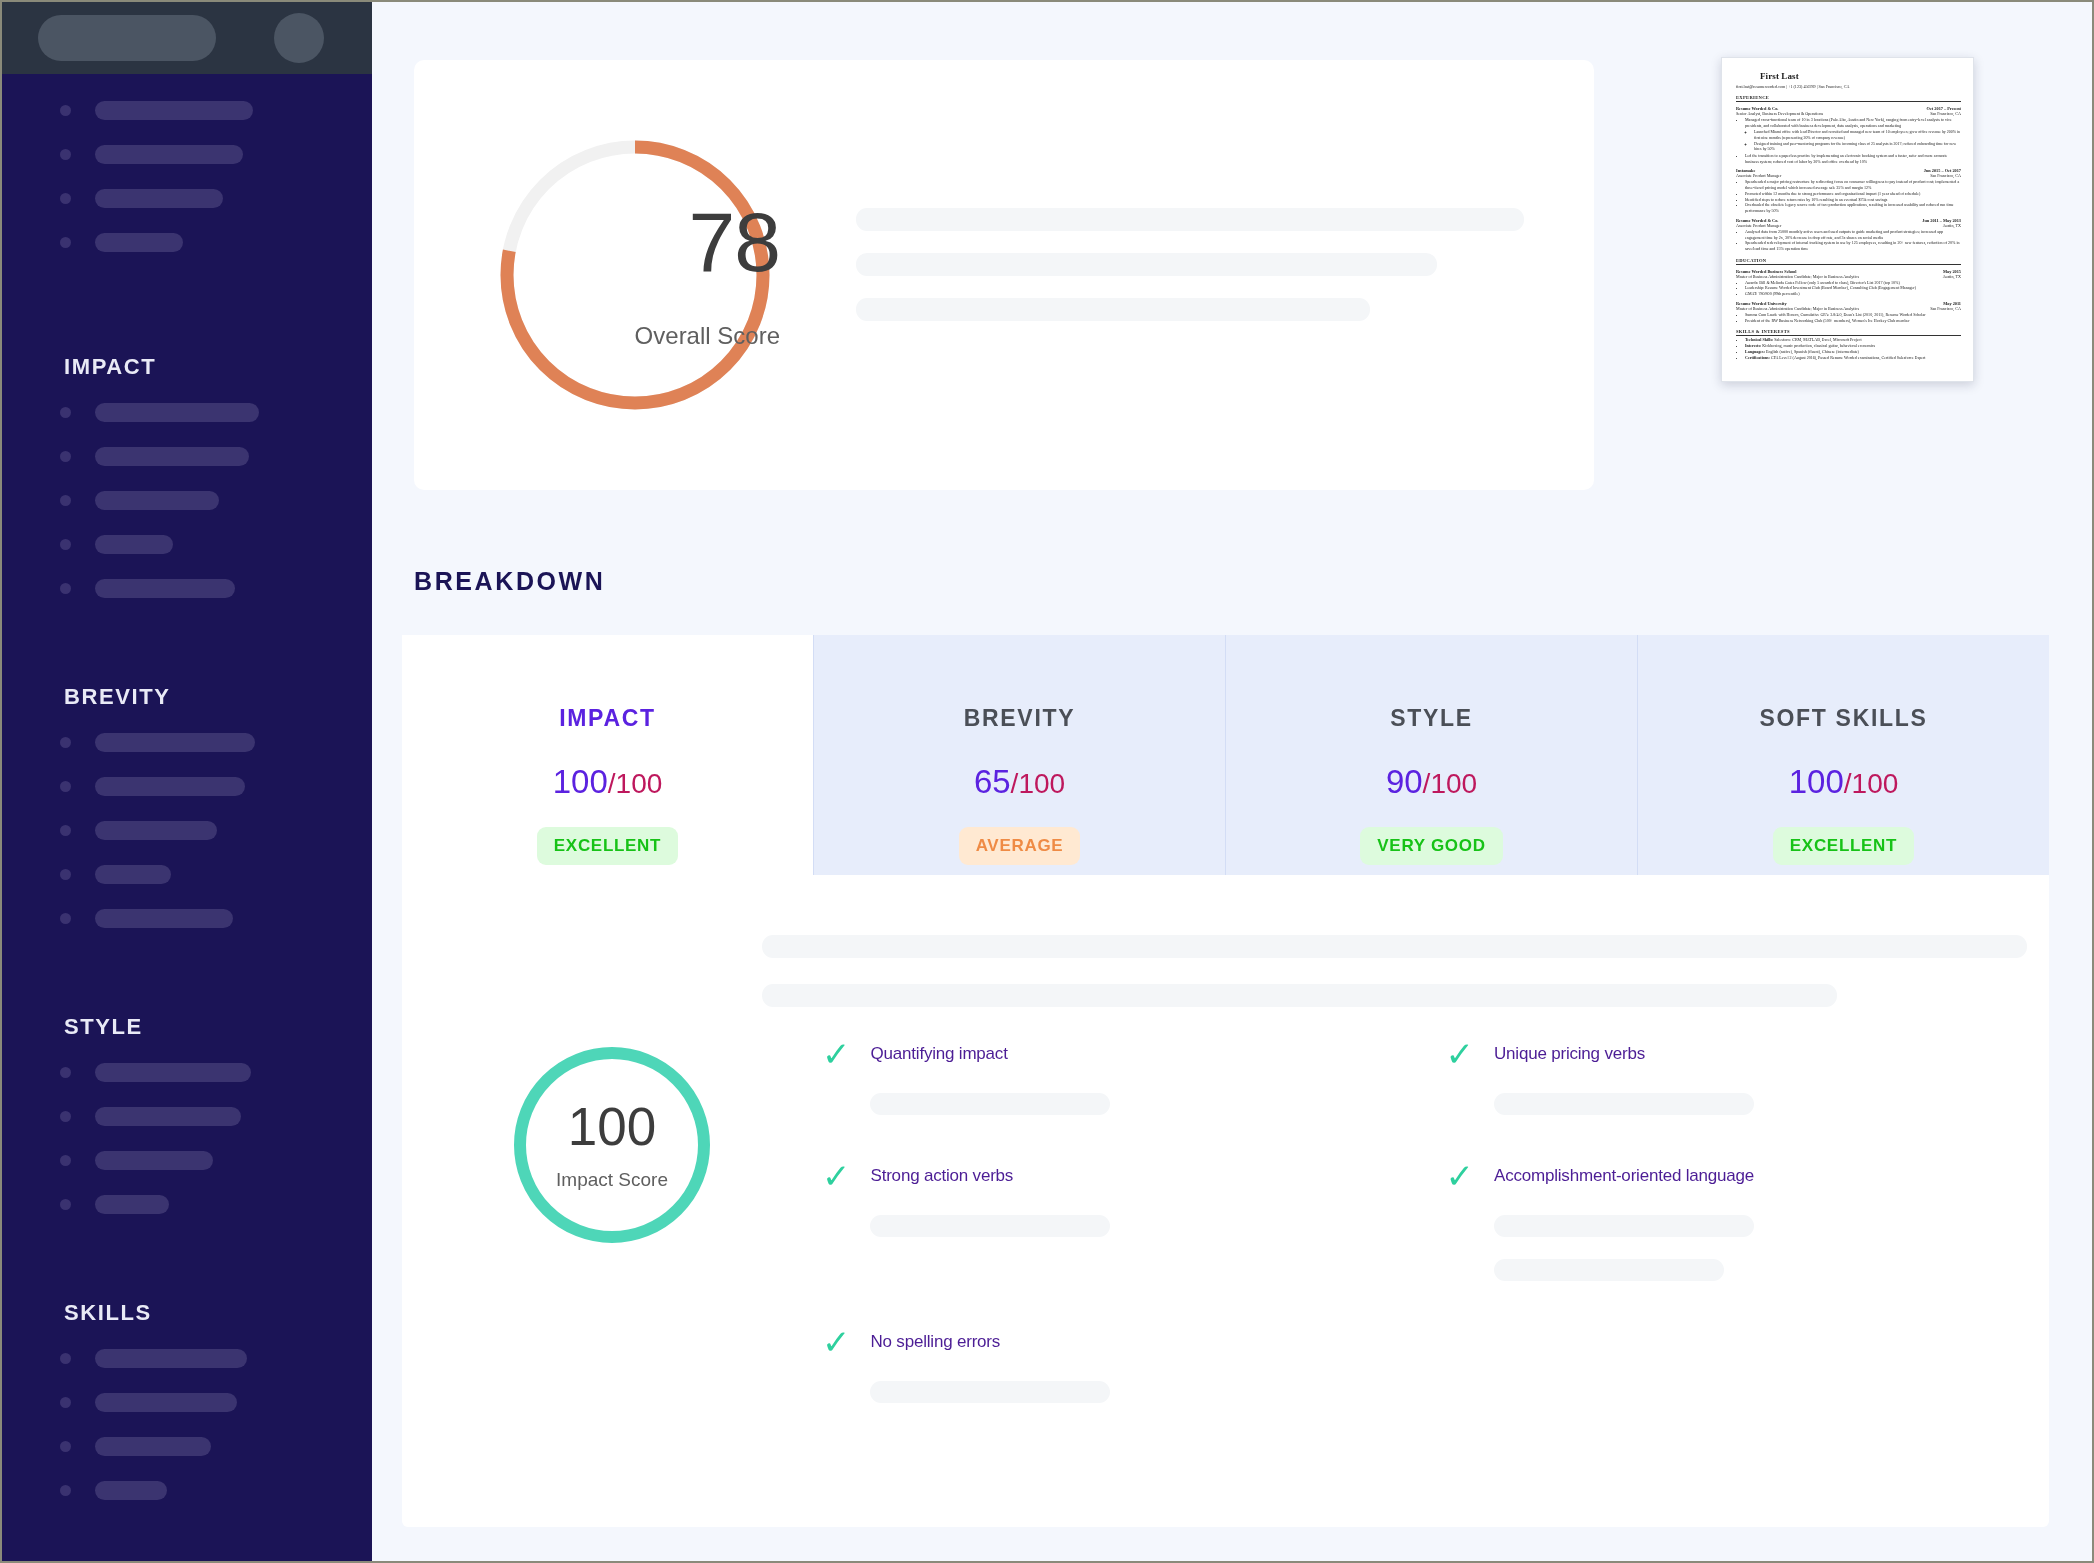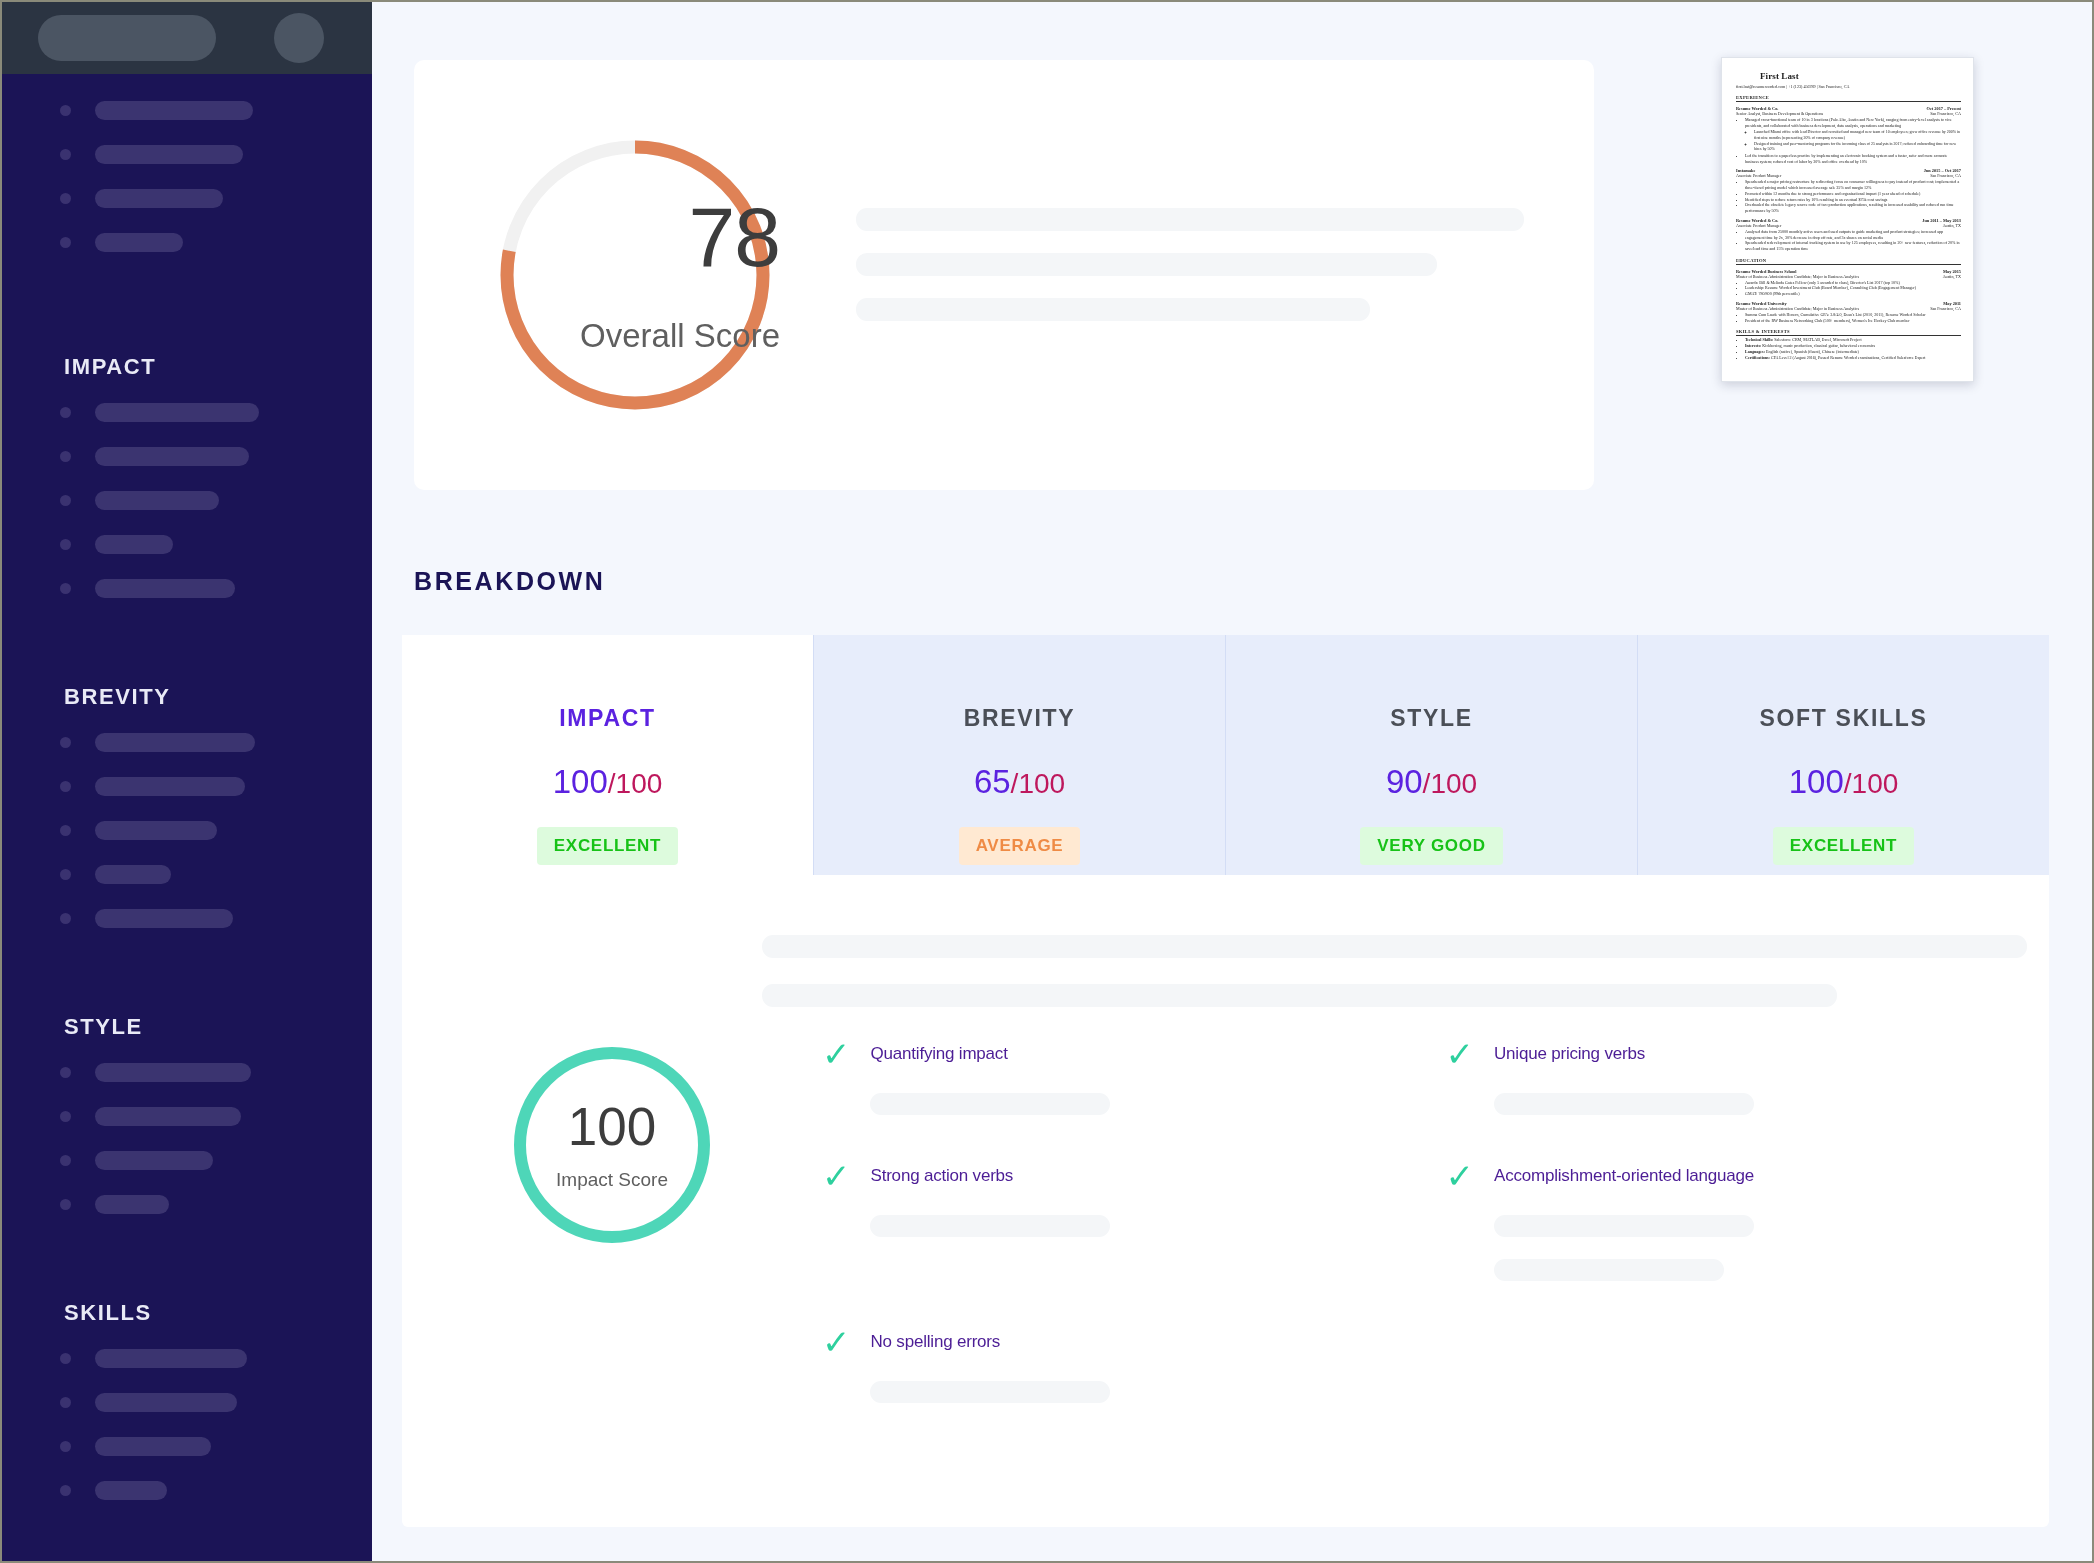--- a/index.html
+++ b/index.html
@@ -119,21 +119,21 @@
     justify-content: center;
   }
   .donut-value {
     font-size: 84px;
     color: #3d3d3d;
     font-weight: 400;
     line-height: 1;
     letter-spacing: -1px;
   }
   .donut-label {
-    font-size: 33px;
+    font-size: 24px;
     color: #5f5f5f;
     margin-top: 38px;
   }
   .score-right {
     margin-left: 76px;
     flex: 1;
     padding-right: 70px;
   }
   .score-headline {
     font-size: 40px;
@@ -229,21 +229,21 @@
     font-size: 33px;
     line-height: 1;
   }
   .bd-score .den { font-size: 28px; color: #be185d; }
   .bd-badge {
     margin-top: 29px;
     font-size: 17px;
     font-weight: bold;
     letter-spacing: .7px;
     padding: 9px 17px;
-    border-radius: 4px;
+    border-radius: 9px;
   }
   .badge-excellent { background: #ddfbdd; color: #17c217; }
   .badge-verygood  { background: #ddfbdd; color: #17c217; }
   .badge-average   { background: #ffe9d2; color: #ef8b45; }
 
   
   .bd-detail { padding: 60px 0 70px 0; position: relative; }
   .detail-top-sk { padding-left: 360px; padding-right: 22px; }
   .detail-top-sk .sk { height: 23px; margin-bottom: 26px; }
 

